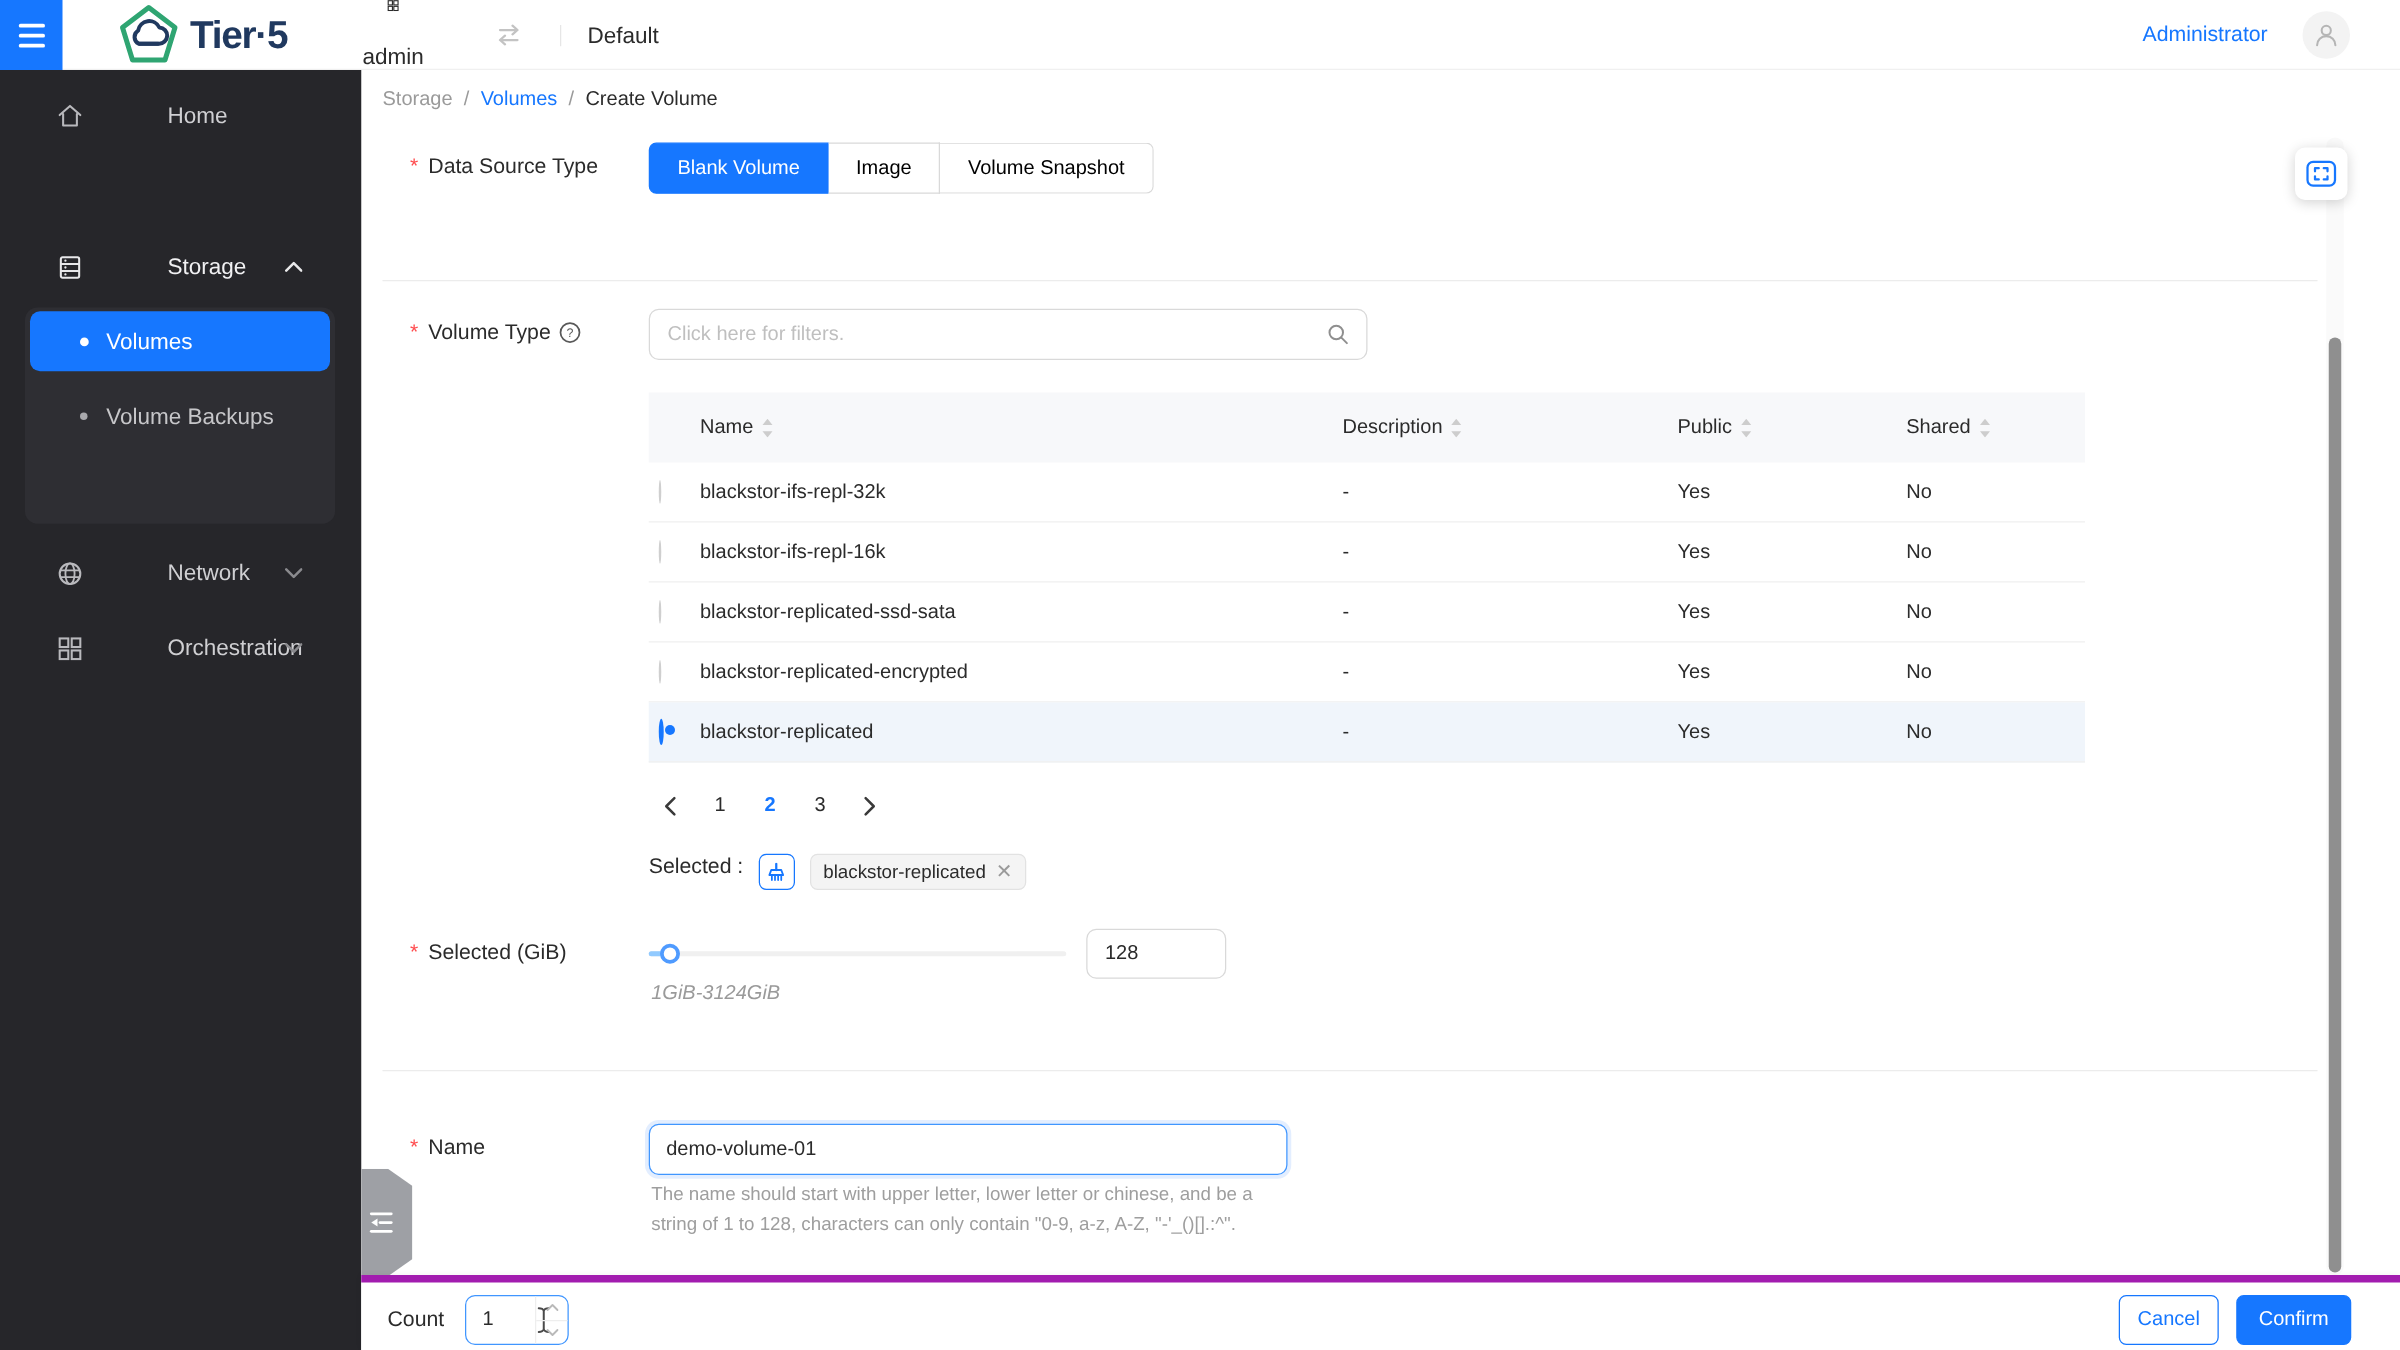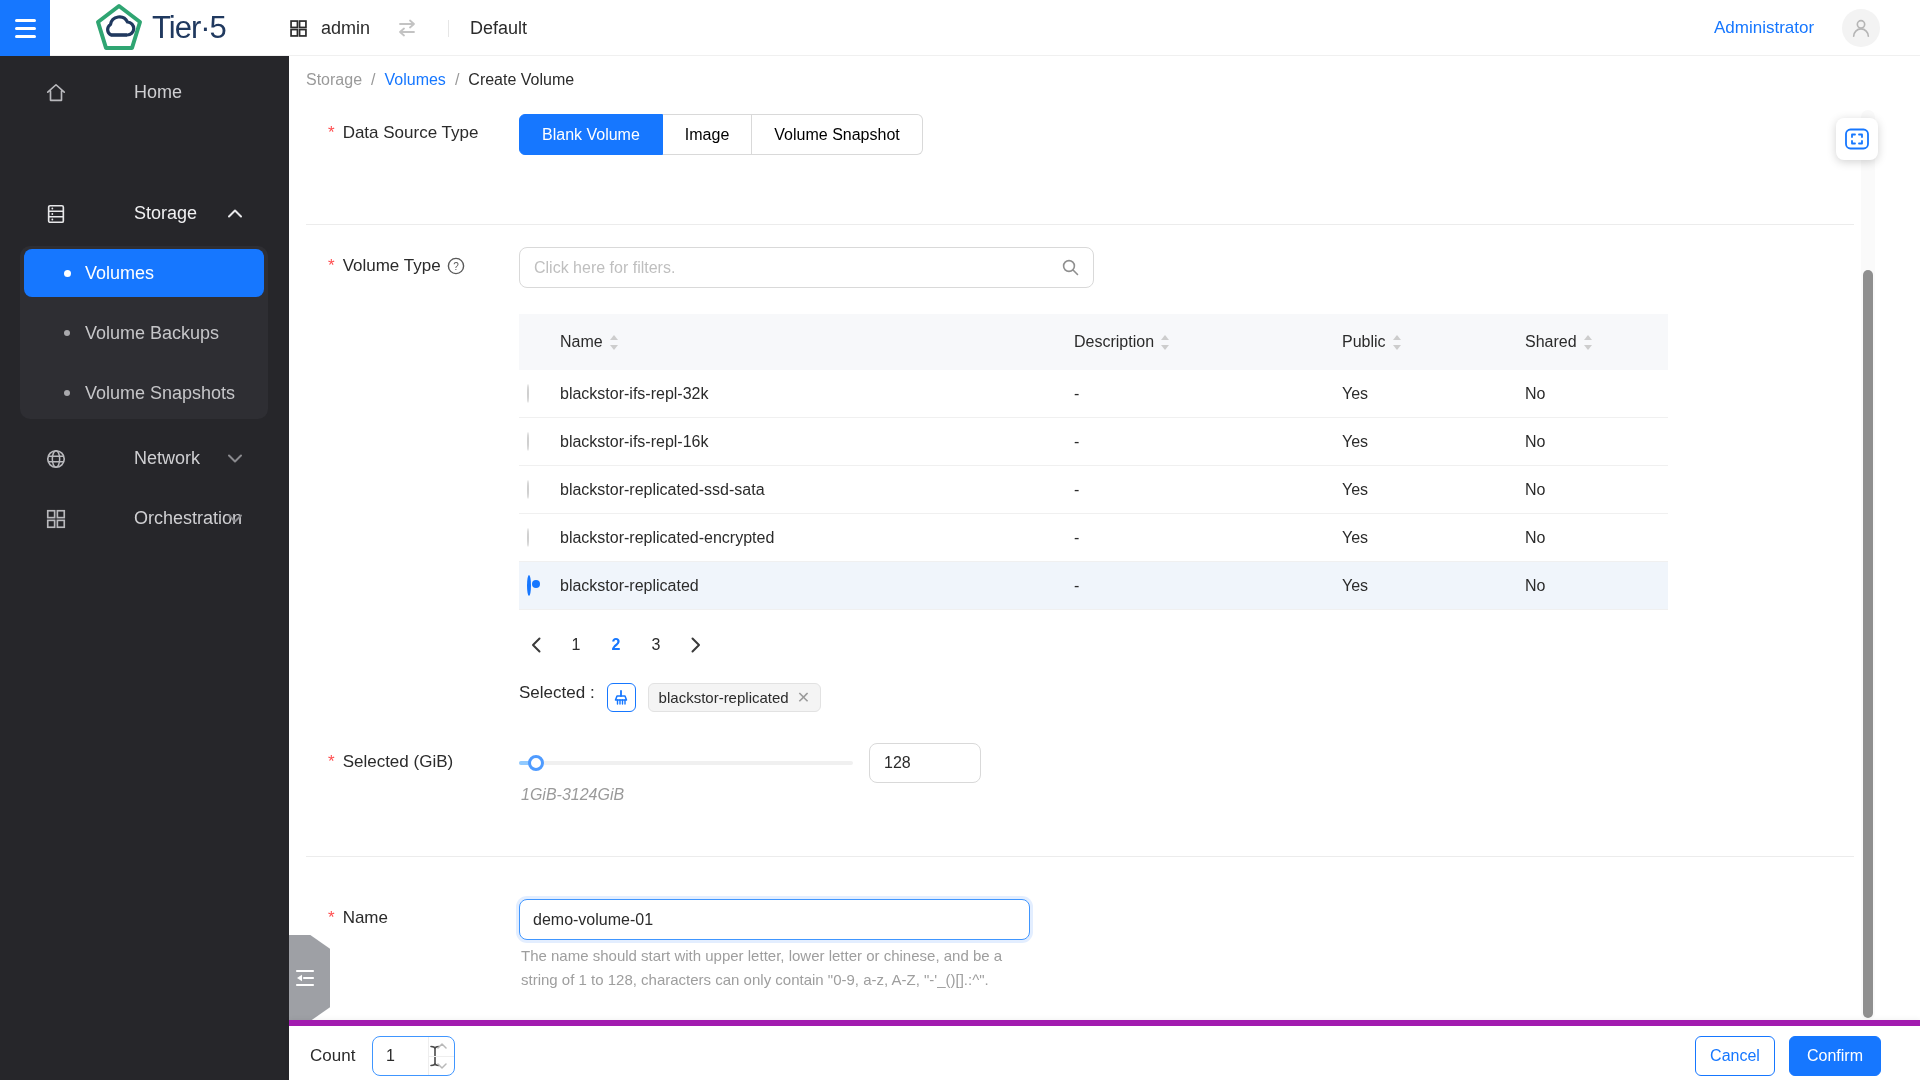--- a/index.html
+++ b/index.html
@@ -8,22 +8,22 @@
     font-family: "Liberation Sans", sans-serif;
     background:#fff; color:#2b2b2b; position:relative; overflow:hidden;
   }
   svg { display:block; }
 
   
   .topbar { position:absolute; left:0; top:0; width:1920px; height:56px; background:#fff; border-bottom:1px solid #f0f0f0; z-index:30; }
   .hamburger { position:absolute; left:0; top:0; width:50px; height:56px; background:#1677ff; display:flex; flex-direction:column; justify-content:center; align-items:center; gap:5px; cursor:pointer; }
   .hamburger i { display:block; width:21px; height:3px; background:#fff; border-radius:2px; }
   .brand { position:absolute; left:94px; top:0; height:56px; display:flex; align-items:center; gap:8px; }
-  .brand-text { font-size:31px; font-weight:400; color:#20395f; letter-spacing:-1px;text-align:right; }
-  .ws-group { position:absolute; left:290px; top:0; height:56px; display:flex; align-items:center; gap:14px; }
+  .brand-text { font-size:31px; font-weight:700; color:#20395f; letter-spacing:-1px;text-align:right; }
+  .ws-group { position:absolute; left:290px; top:0; height:56px; display:flex; align-items:center; gap:26px;flex-direction:column; }
   .ws-label { font-size:18px; font-weight:500; color:#2b2b2b; }
   .swap { position:absolute; left:396px; top:0; height:56px; display:flex; align-items:center; cursor:pointer; }
   .tb-pipe { position:absolute; left:448px; top:20px; width:1px; height:17px; background:#e6e6e6; }
   .region-label { position:absolute; left:470px; top:0; height:56px; display:flex; align-items:center; font-size:18px; color:#2b2b2b; }
   .role-link { position:absolute; left:1714px; top:0; height:56px; display:flex; align-items:center; font-size:17px; color:#1677ff; cursor:pointer; }
   .avatar { position:absolute; left:1842px; top:9px; width:38px; height:38px; border-radius:50%; background:#f3f3f3; display:flex; align-items:center; justify-content:center; cursor:pointer; }
 
   
   .sidebar { position:absolute; left:0; top:56px; width:289px; height:1024px; background:#26262a; z-index:20; }
   .side-item { position:absolute; left:0; width:289px; height:49px; display:flex; align-items:center; color:#cfcfd2; font-size:18px; cursor:pointer; }
@@ -186,24 +186,20 @@
   </div>
 
   <div class="submenu">
     <div class="pill" style="top:3px; left:4px;">
       <span class="dot"></span>
       <span class="s-label">Volumes</span>
     </div>
     <div class="sub-item" style="top:63px; left:4px;">
       <span class="dot"></span>
       <span class="s-label">Volume Backups</span>
-    </div>
-    <div class="sub-item" style="top:123px; left:4px;">
-      <span class="dot"></span>
-      <span class="s-label">Volume Snapshots</span>
     </div>
   </div>
 
   <div class="side-item" style="top:378px">
     <span class="s-icon">
       <svg width="22" height="22" viewBox="0 0 24 24">
           <circle cx="12" cy="12" r="9" fill="none" stroke="#b9b9bd" stroke-width="1.8"></circle>
           <ellipse cx="12" cy="12" rx="4" ry="9" fill="none" stroke="#b9b9bd" stroke-width="1.6"></ellipse>
           <path d="M3.5,9 h17 M3.5,15 h17" stroke="#b9b9bd" stroke-width="1.6"></path>
         </svg>

